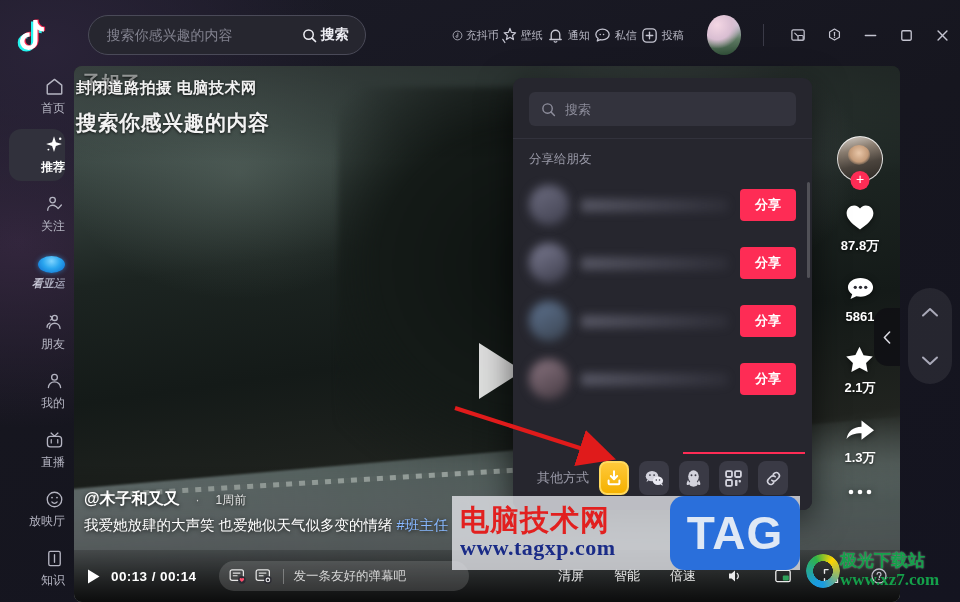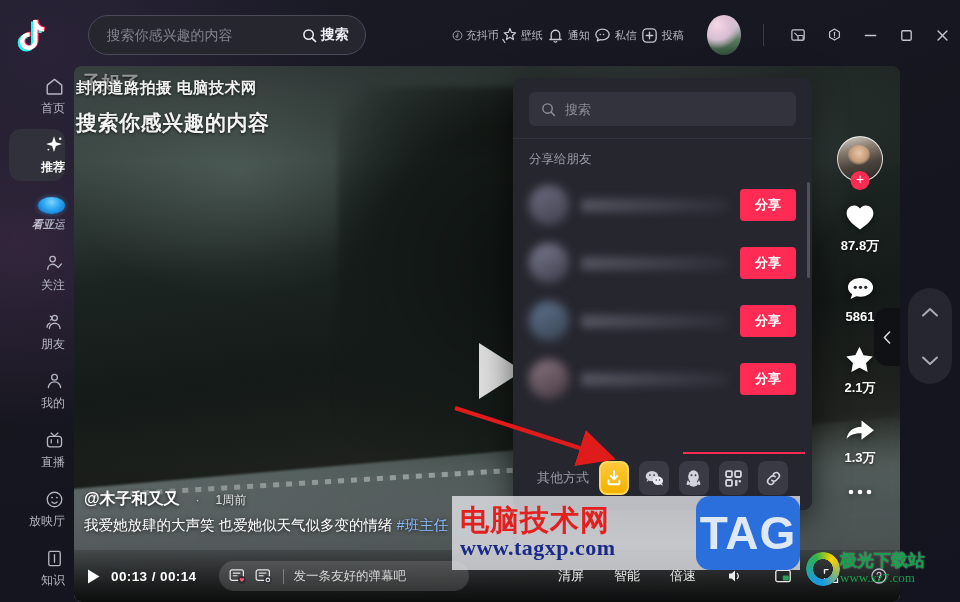--- a/index.html
+++ b/index.html
@@ -340,39 +340,39 @@
     position: absolute; left: 452px; top: 496px; width: 348px; height: 74px;
     z-index: 36; display: flex; align-items: center;
     background: rgba(226,228,232,.80);
   }
   .wm1 .txts { flex:1; padding-left: 8px; }
   .wm1 .t1 { color: #e2201f; font-size: 29px; font-weight: 700; letter-spacing: 1px;
              line-height: 1.05; font-family: "DejaVu Sans", sans-serif; }
   .wm1 .t2 { color: #1a2b87; font-size: 22px; font-weight: 700;
              font-family: "Liberation Serif", serif; letter-spacing: .5px; }
   .wm1 .tagbox {
-    width: 104px; height: 74px; background: #2a6fdb; border-radius: 14px;
+    width: 130px; height: 74px; background: #2a6fdb; border-radius: 14px;
     display: flex; align-items: center; justify-content: center;
     color: #dfe8f5; font-size: 46px; font-weight: 700; letter-spacing: 1px;
     font-family: "Liberation Sans", sans-serif;
   }
   .wm2 {
     position: absolute; left: 806px; top: 552px; z-index: 36;
     display: flex; align-items: center; gap: 2px;
   }
   .wm2 .g {
     width: 34px; height: 34px; border-radius: 50%;
     background: conic-gradient(from 210deg, #1a9be0 0deg, #2fb34a 120deg, #ffd400 190deg, #1a9be0 330deg);
     -webkit-mask: radial-gradient(circle at 50% 50%, transparent 40%, #000 42%);
             mask: radial-gradient(circle at 50% 50%, transparent 40%, #000 42%);
   }
   .wm2 .txts2 { margin-left: -2px; }
   .wm2 .a { color: #14a04a; font-size: 17px; font-weight: 700;
             text-shadow: 0 0 2px rgba(255,255,255,.5); line-height: 1.05; }
-  .wm2 .b { color: #14a04a; font-size: 13px; font-weight: 400;
+  .wm2 .b { color: #14a04a; font-size: 17px; font-weight: 700;
             font-family: "Liberation Serif", serif; }
 </style>
 </head>
 <body>
 
 <div id="app">
 
   <div class="topbar">
 
     <div class="logo">
@@ -489,31 +489,31 @@
     <div class="sideitem active">
       <svg width="22" height="22" viewBox="0 0 22 22">
         <path d="M11 2.2l1.9 6.0 6.0 1.9-6.0 1.9L11 18.0 9.1 12.0 3.1 10.1l6.0-1.9z" fill="#ffffff"></path>
         <circle cx="17.2" cy="4.8" r="1.25" fill="#ffffff"></circle>
         <circle cx="5.4" cy="15.6" r=".95" fill="#ffffff"></circle>
       </svg>
       <span class="lbl">推荐</span>
     </div>
 
     <div class="sideitem">
-      <div class="asia-icon"></div>
-      <span class="asia-lbl">看亚运</span>
-    </div>
-
-    <div class="sideitem">
       <svg width="21" height="21" viewBox="0 0 22 22">
         <circle cx="9" cy="6.4" r="2.9" fill="none" stroke="#b5b5c2" stroke-width="1.4"></circle>
         <path d="M3.9 17c0-3.1 2.3-5.2 5.1-5.2 1.3 0 2.5.4 3.4 1.2" fill="none" stroke="#b5b5c2" stroke-width="1.4" stroke-linecap="round"></path>
         <path d="M13 13.4l1.8 1.9 3.4-3.7" fill="none" stroke="#b5b5c2" stroke-width="1.4" stroke-linecap="round" stroke-linejoin="round"></path>
       </svg>
       <span class="lbl">关注</span>
+    </div>
+
+    <div class="sideitem">
+      <div class="asia-icon"></div>
+      <span class="asia-lbl">看亚运</span>
     </div>
 
     <div class="sideitem">
       <svg width="21" height="21" viewBox="0 0 22 22">
         <circle cx="11.2" cy="6.2" r="2.7" fill="none" stroke="#b5b5c2" stroke-width="1.4"></circle>
         <path d="M5.6 17.4c0-3.3 2.5-5.6 5.6-5.6s5.6 2.3 5.6 5.6" fill="none" stroke="#b5b5c2" stroke-width="1.4" stroke-linecap="round"></path>
         <path d="M6.2 8.6a2.1 2.1 0 1 0-.1-4.2" fill="none" stroke="#b5b5c2" stroke-width="1.3"></path>
         <path d="M3.2 16c0-2.3 1.2-3.9 3.1-4.4" fill="none" stroke="#b5b5c2" stroke-width="1.3" stroke-linecap="round"></path>
       </svg>
       <span class="lbl">朋友</span>

